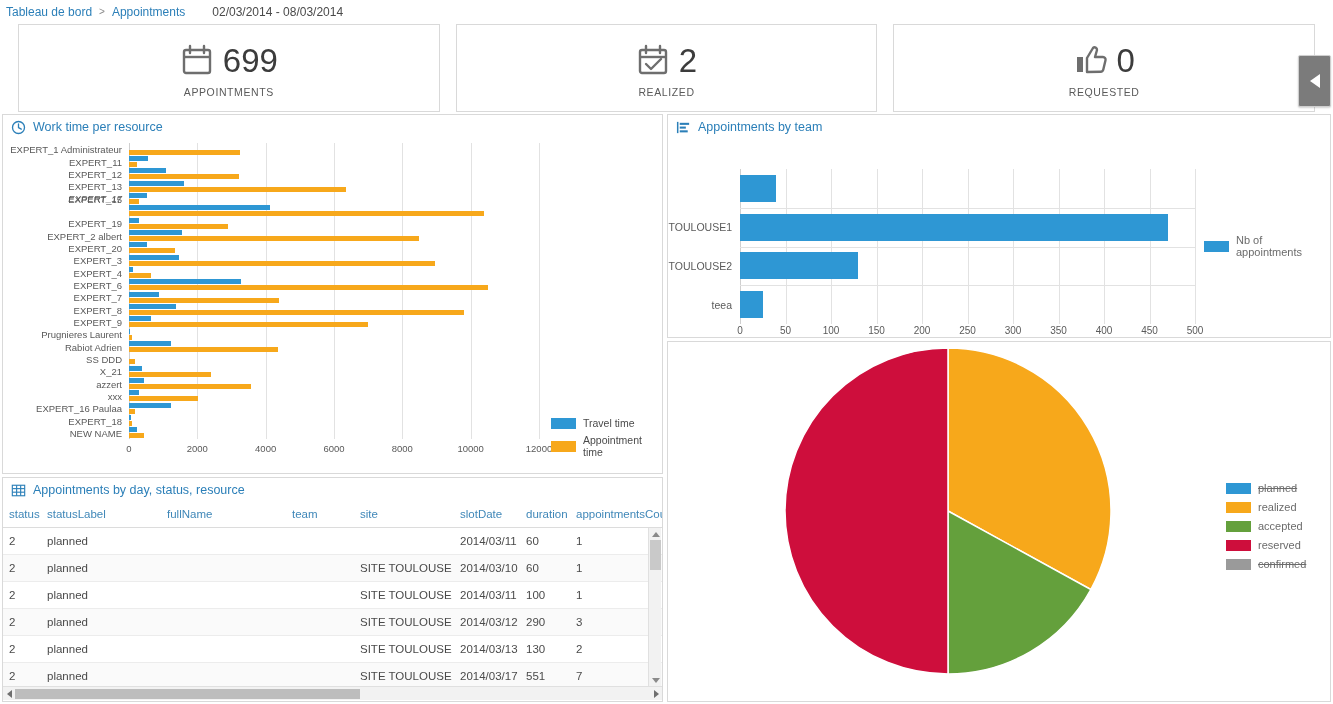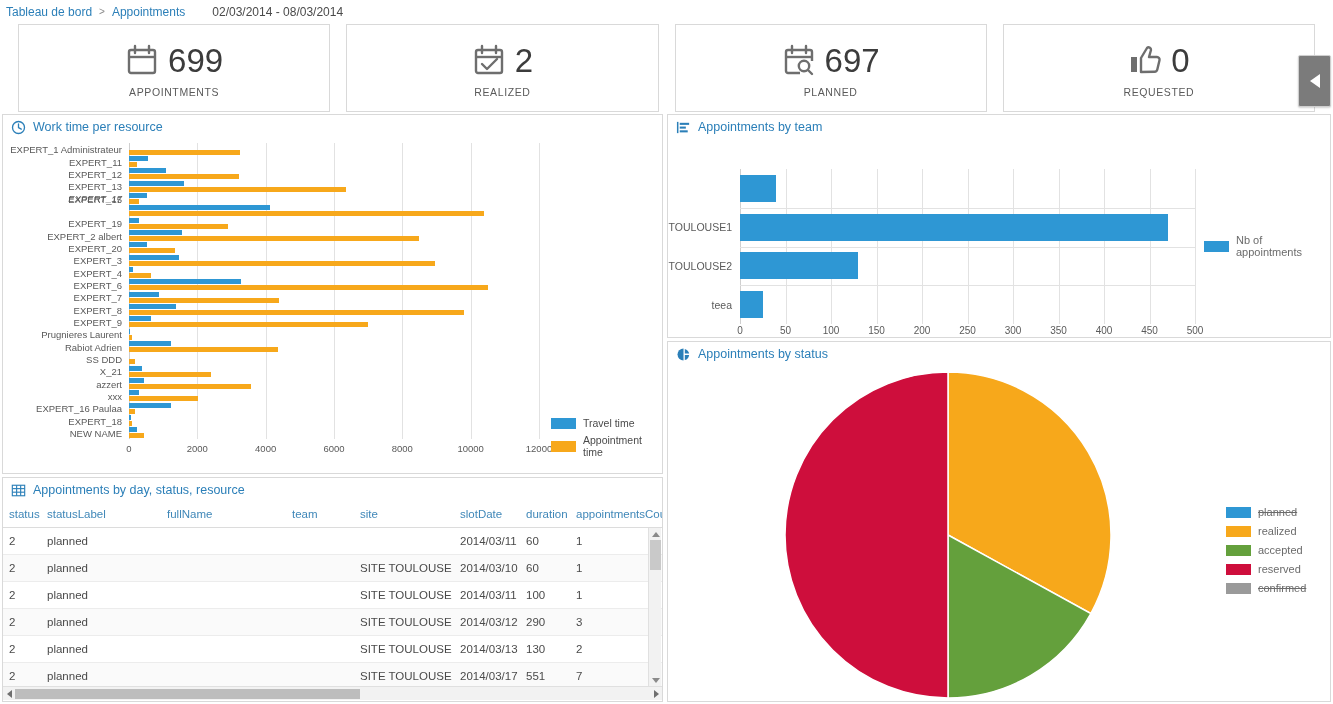--- a/index.html
+++ b/index.html
@@ -211,36 +211,20 @@
             <line x1="24" y1="3" x2="24" y2="10" stroke-linecap="round"></line>
             <line x1="4" y1="14" x2="30" y2="14"></line>
             <polyline points="10,21 15,26 25,16" stroke-linecap="round" stroke-linejoin="round"></polyline>
           </svg>
         </span>
         <span class="kpi-value">2</span>
       </div>
       <div class="kpi-label">REALIZED</div>
     </div>
 
-    <div class="kpi-card">
-      <div class="kpi-main">
-        <span class="kpi-icon">
-          <svg viewBox="0 0 34 34" width="34" height="34" fill="none" stroke="#6e6e6e" stroke-width="2.4">
-            <path d="M18 30 H6 a2 2 0 0 1 -2 -2 V9 a2 2 0 0 1 2 -2 h22 a2 2 0 0 1 2 2 v9"></path>
-            <line x1="10" y1="3" x2="10" y2="10" stroke-linecap="round"></line>
-            <line x1="24" y1="3" x2="24" y2="10" stroke-linecap="round"></line>
-            <line x1="4" y1="14" x2="30" y2="14"></line>
-            <circle cx="22" cy="23" r="5.2"></circle>
-            <line x1="26" y1="27" x2="30" y2="31" stroke-linecap="round"></line>
-          </svg>
-        </span>
-        <span class="kpi-value">697</span>
-      </div>
-      <div class="kpi-label">PLANNED</div>
-    </div>
 
     <div class="kpi-card">
       <div class="kpi-main">
         <span class="kpi-icon">
           <svg viewBox="0 0 34 34" width="34" height="34" fill="none" stroke="#6e6e6e" stroke-width="2.4">
             <rect x="3" y="14" width="6" height="15" fill="#6e6e6e" stroke="none"></rect>
             <path d="M13 29 V15 l6 -10 a2.4 2.4 0 0 1 4 2 l-2 7 h8 a2.6 2.6 0 0 1 2.5 3.2 l-2.2 9.4 a2.8 2.8 0 0 1 -2.7 2.2 z" stroke-linejoin="round"></path>
           </svg>
         </span>
         <span class="kpi-value">0</span>
@@ -421,30 +405,20 @@
           <div class="team-tick" style="left: 455px;">500</div>
         </div>
       <div class="team-legend">
         <span class="lg-sw" id="team-sw" style="background: rgb(46, 151, 212);"></span>
         <span class="pie-lg-label">Nb of appointments</span>
       </div>
     </div>
   </div>
 
   <div class="panel" id="panel-status">
-    <div class="panel-head">
-      <span class="ph-icon">
-        <svg viewBox="0 0 16 16" width="15" height="15">
-          <path d="M8 1.6 a6.4 6.4 0 1 0 0 12.8 z" fill="#2b7fb8"></path>
-          <path d="M9.4 2 a6.4 6.4 0 0 1 4.6 5 h-4.6 z" fill="#2b7fb8"></path>
-          <path d="M9.4 8.4 h4.6 a6.4 6.4 0 0 1 -4.6 5.5 z" fill="#2b7fb8"></path>
-        </svg>
-      </span>
-      <span>Appointments by status</span>
-    </div>
     <div class="plot pie-wrap">
       <div class="pie-holder">
         <svg id="pie-svg" viewBox="0 0 340 328" width="340" height="328">
             <path d="M 170 164 L 170 1 A 163 163 0 0 1 312.83798884714975 242.5258488785796 Z" fill="#f7a81b" stroke="#ffffff" stroke-width="1.5"></path>
             <path d="M 170 164 L 312.83798884714975 242.5258488785796 A 163 163 0 0 1 169.99999999999994 327 Z" fill="#64a03c" stroke="#ffffff" stroke-width="1.5"></path>
             <path d="M 170 164 L 169.99999999999994 327 A 163 163 0 0 1 169.99999999999997 1 Z" fill="#ce0e3c" stroke="#ffffff" stroke-width="1.5"></path>
           </svg>
       </div>
       <div class="pie-legend" id="pie-legend">
           <div class="lg-row">

